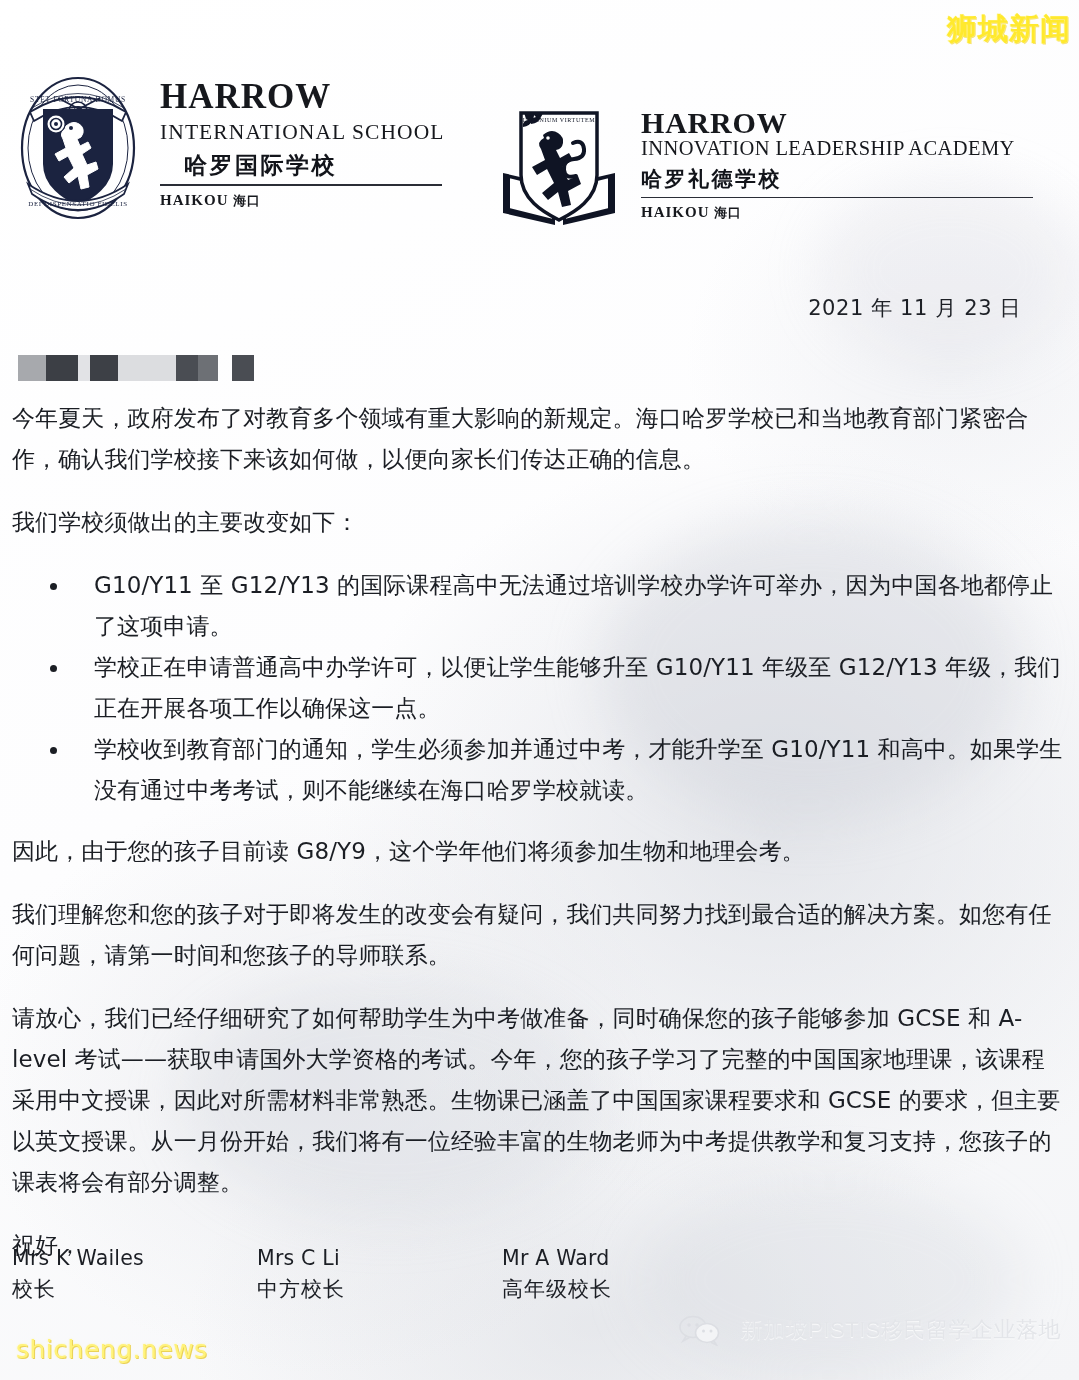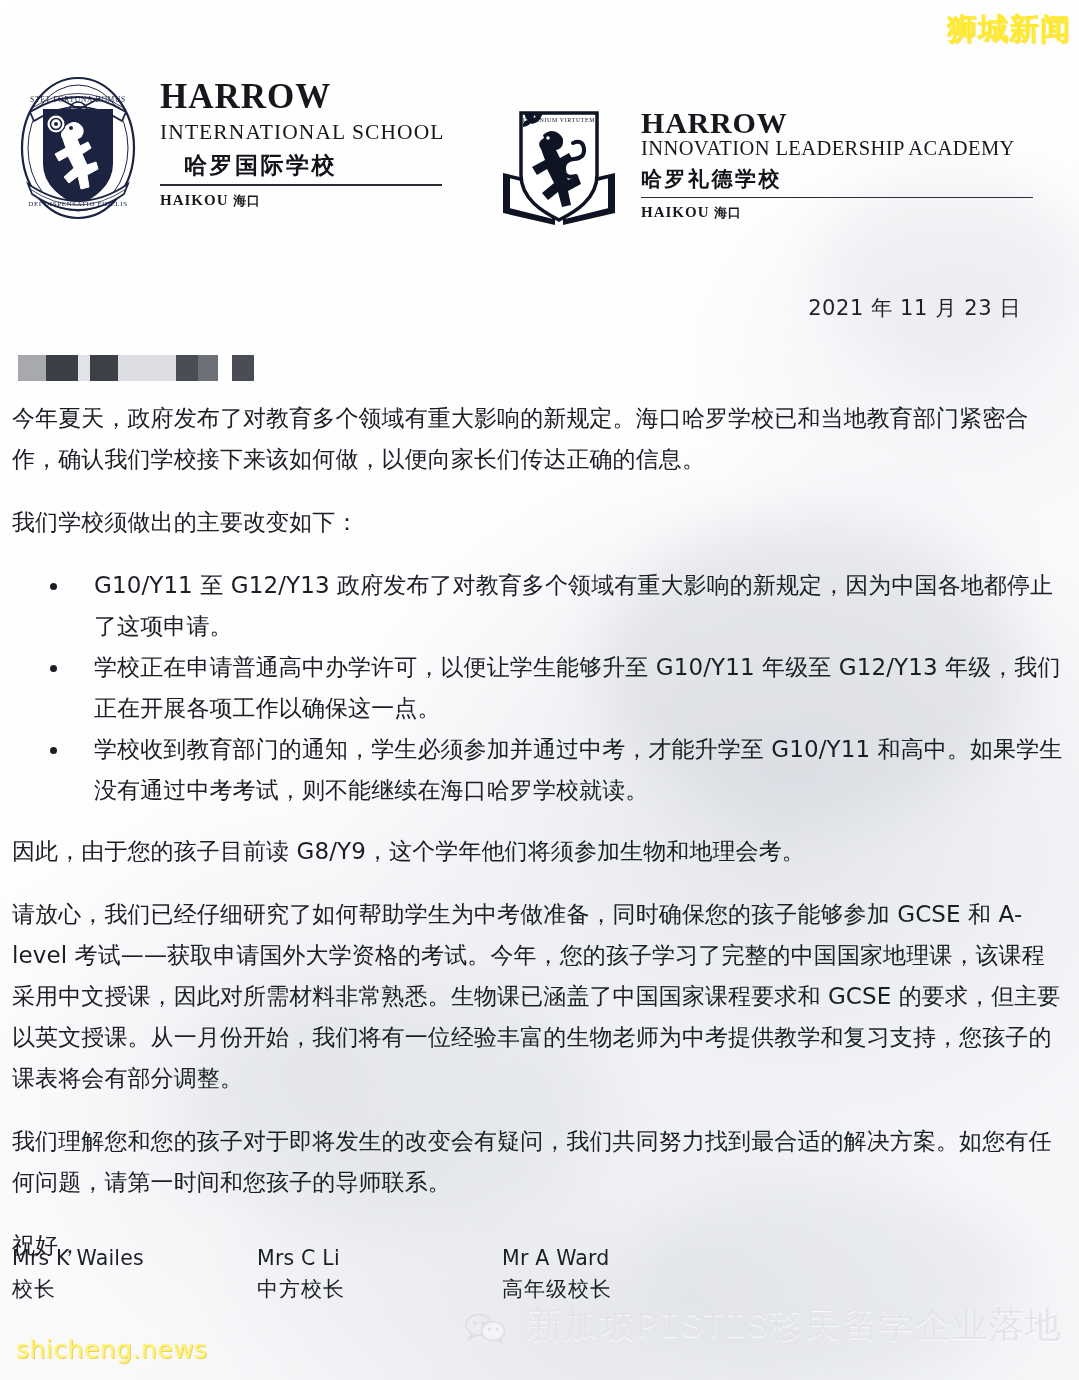--- a/index.html
+++ b/index.html
@@ -212,22 +212,22 @@
     white-space: nowrap;
   }
   #wm-bottom-right {
     position: absolute;
     right: 18px;
     bottom: 34px;
     display: flex;
     align-items: center;
     gap: 20px;
     color: #e3e5e9;
-    font-family: Liberation Mono, monospace;
-    font-size: 36px;
+    font-family: Liberation Sans, sans-serif;
+    font-size: 22px;
     line-height: 1;
     letter-spacing: 0.5px;
     text-shadow: 0 1px 1px rgba(255,255,255,0.85);
     white-space: nowrap;
   }
   #wm-bottom-right svg { display: block; flex: 0 0 auto; }
 </style>
 </head>
 <body>
 
@@ -345,31 +345,31 @@
     <i style="left:214px; width:22px; background:#4a4d53;"></i>
   </div>
 
   <div id="body-text">
 
     <p>今年夏天，政府发布了对教育多个领域有重大影响的新规定。海口哈罗学校已和当地教育部门紧密合作，确认我们学校接下来该如何做，以便向家长们传达正确的信息。</p>
 
     <p class="tight">我们学校须做出的主要改变如下：</p>
 
     <ul class="changes">
-      <li>G10/Y11 至 G12/Y13 政府发布了对教育多个领域有重大影响的新规定，因为中国各地都停止了这项申请。</li>
+      <li>G10/Y11 至 G12/Y13 的国际课程高中无法通过培训学校办学许可举办，因为中国各地都停止了这项申请。</li>
       <li>学校正在申请普通高中办学许可，以便让学生能够升至 G10/Y11 年级至 G12/Y13 年级，我们正在开展各项工作以确保这一点。</li>
       <li>学校收到教育部门的通知，学生必须参加并通过中考，才能升学至 G10/Y11 和高中。如果学生没有通过中考考试，则不能继续在海口哈罗学校就读。</li>
     </ul>
 
     <p>因此，由于您的孩子目前读 G8/Y9，这个学年他们将须参加生物和地理会考。</p>
 
 
+    <p>我们理解您和您的孩子对于即将发生的改变会有疑问，我们共同努力找到最合适的解决方案。如您有任何问题，请第一时间和您孩子的导师联系。</p>
+
     <p>请放心，我们已经仔细研究了如何帮助学生为中考做准备，同时确保您的孩子能够参加 GCSE 和 A-level 考试——获取申请国外大学资格的考试。今年，您的孩子学习了完整的中国国家地理课，该课程采用中文授课，因此对所需材料非常熟悉。生物课已涵盖了中国国家课程要求和 GCSE 的要求，但主要以英文授课。从一月份开始，我们将有一位经验丰富的生物老师为中考提供教学和复习支持，您孩子的课表将会有部分调整。</p>
-
-    <p>我们理解您和您的孩子对于即将发生的改变会有疑问，我们共同努力找到最合适的解决方案。如您有任何问题，请第一时间和您孩子的导师联系。</p>
 
     <p>祝好，</p>
   </div>
 
   <div id="signatures">
     <div class="sig" id="sig-0">
       <div class="sig-name">Mrs K Wailes</div>
       <div class="sig-title">校长</div>
     </div>
     <div class="sig" id="sig-1">

